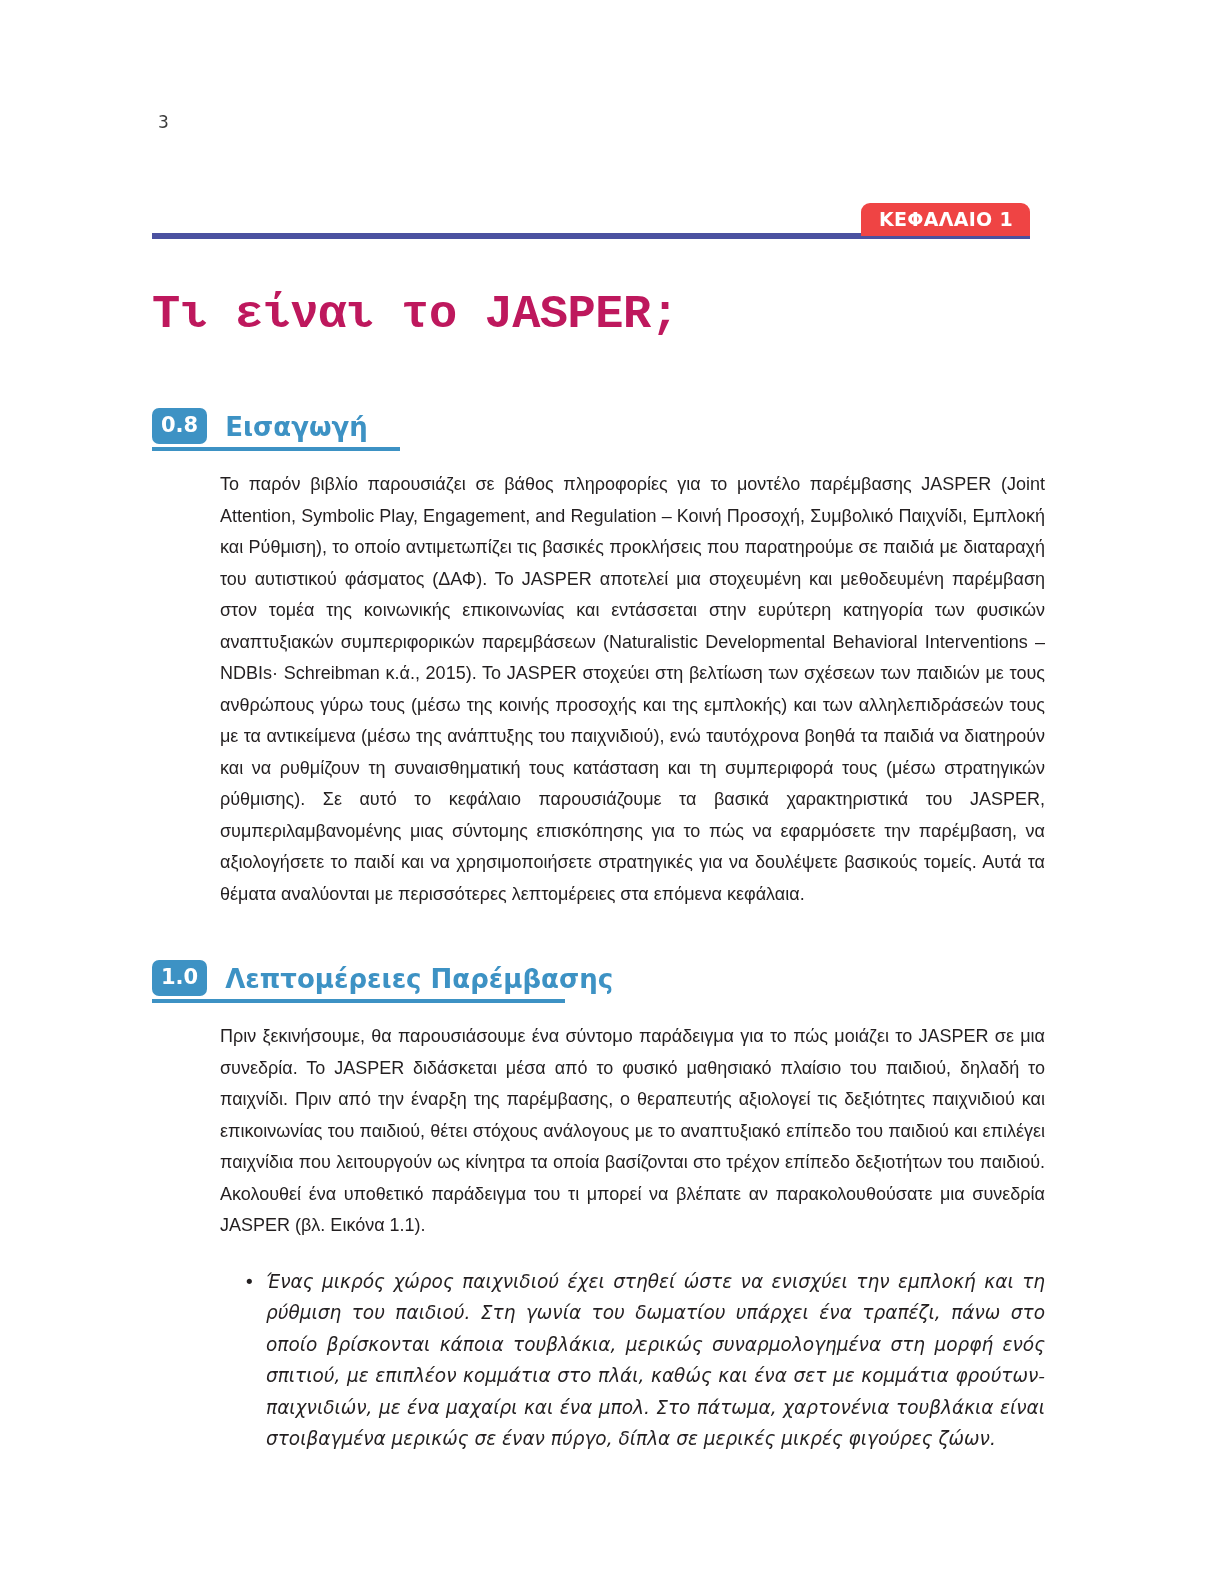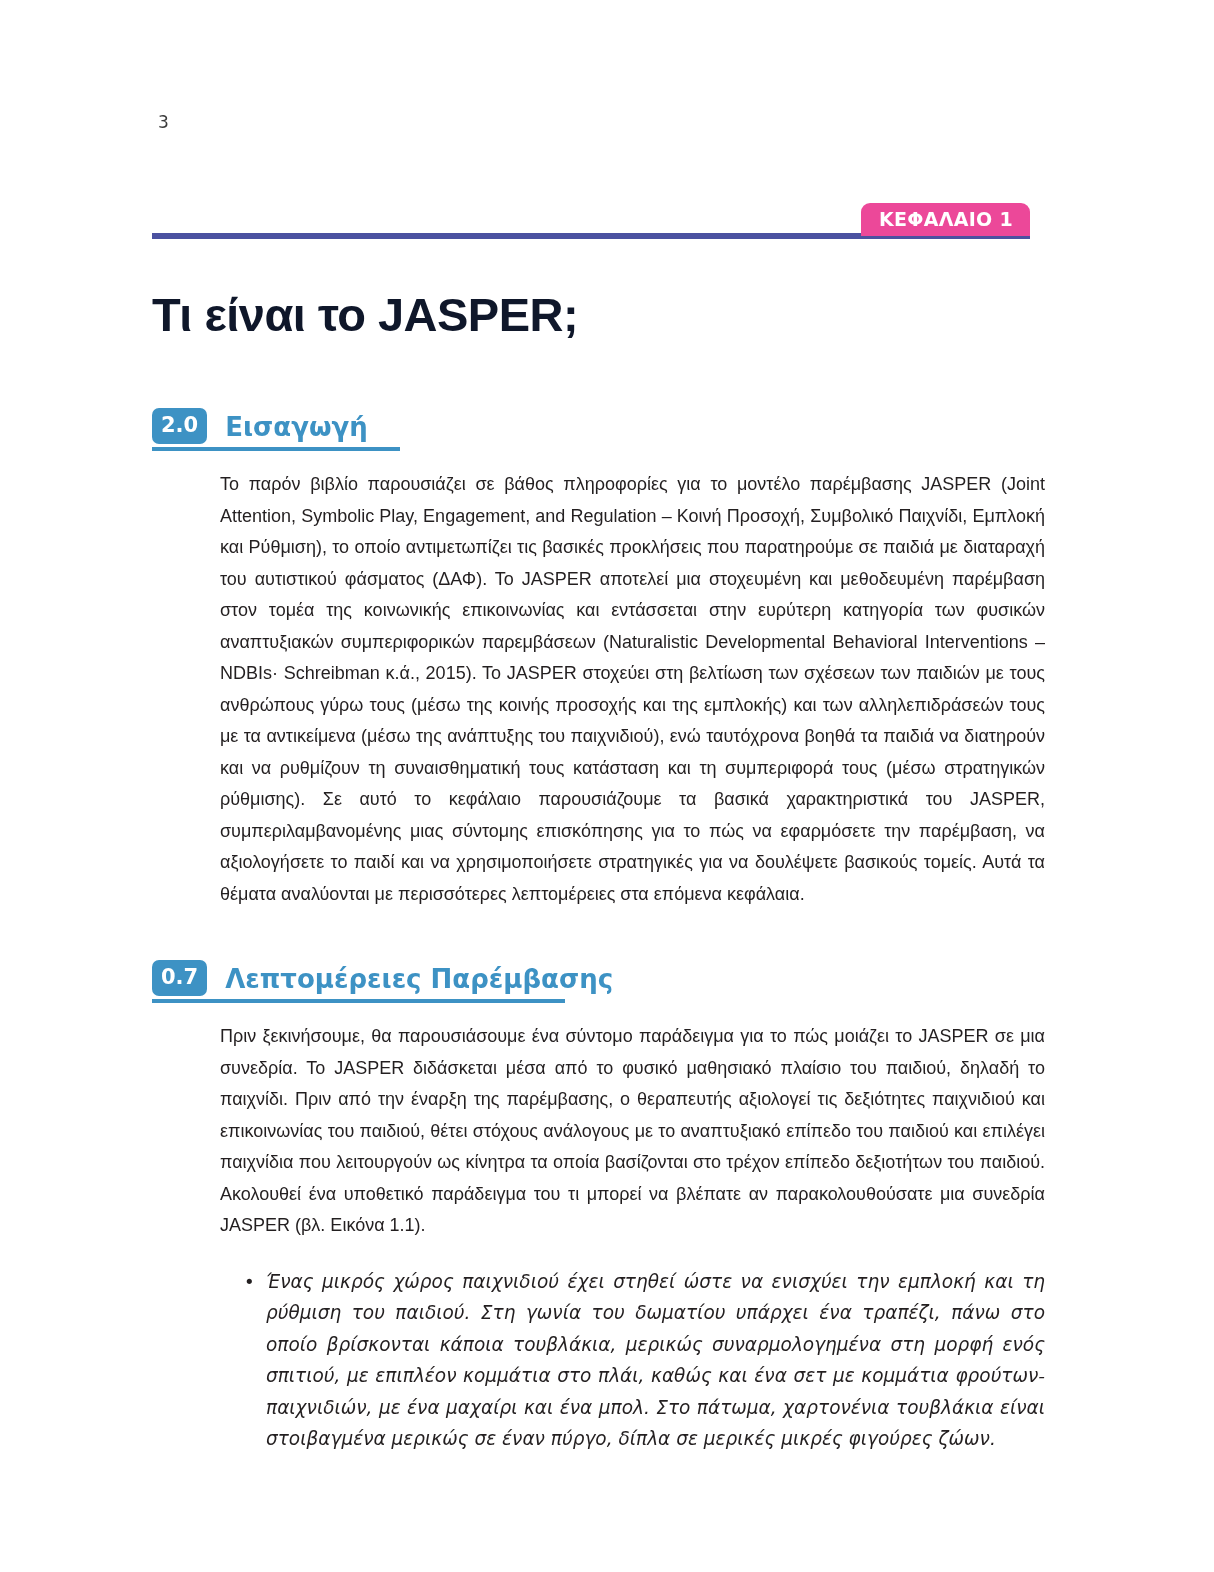--- a/index.html
+++ b/index.html
@@ -39,21 +39,21 @@
     left: 152px;
     top: 203px;
     width: 878px;
     height: 36px;
   }
   .chapter-badge {
     position: absolute;
     right: 0;
     top: 0;
     height: 33px;
-    background: #ec4899;
+    background: #ef4444;
     border-radius: 9px 9px 0 0;
     padding: 0 17px 0 18px;
     display: flex;
     align-items: center;
     justify-content: center;
     box-sizing: border-box;
   }
   .chapter-badge span {
     color: #ffffff;
     font-family: "DejaVu Sans", sans-serif;
@@ -70,25 +70,25 @@
     width: 878px;
     height: 6px;
     background: #4b51a0;
   }
 
   
   .chapter-title {
     position: absolute;
     left: 152px;
     top: 258px;
-    font-family: Liberation Sans, sans-serif;
+    font-family: Liberation Mono, monospace;
     font-weight: bold;
     font-size: 47px;
     line-height: 1.1;
-    color: #0f172a;
+    color: #be185d;
     letter-spacing: -0.5px;
     white-space: nowrap;
   }
 
   
   .content {
     position: absolute;
     left: 152px;
     top: 404px;
     width: 893px;
@@ -187,33 +187,33 @@
       <span>ΚΕΦΑΛΑΙΟ 1</span>
     </div>
   </div>
 
   <h1 class="chapter-title">Τι είναι το JASPER;</h1>
 
   <div class="content">
 
     <div class="section-heading">
       <div class="row">
-        <span class="sec-num">2.0</span>
+        <span class="sec-num">0.8</span>
         <span class="sec-title">Εισαγωγή</span>
       </div>
       <div class="sec-underline u-w1"></div>
     </div>
 
     <p class="body">Το παρόν βιβλίο παρουσιάζει σε βάθος πληροφορίες για το μοντέλο παρέμβασης JASPER (Joint Attention, Symbolic Play, Engagement, and Regulation – Κοινή Προσοχή, Συμβολικό Παιχνίδι, Εμπλοκή και Ρύθμιση), το οποίο αντιμετωπίζει τις βασικές προκλήσεις που παρατηρούμε σε παιδιά με διαταραχή του αυτιστικού φάσματος (ΔΑΦ). Το JASPER αποτελεί μια στοχευμένη και μεθοδευμένη παρέμβαση στον τομέα της κοινωνικής επικοινωνίας και εντάσσεται στην ευρύτερη κατηγορία των φυσικών αναπτυξιακών συμπεριφορικών παρεμβάσεων (Naturalistic Developmental Behavioral Interventions – NDBIs· Schreibman κ.ά., 2015). Το JASPER στοχεύει στη βελτίωση των σχέσεων των παιδιών με τους ανθρώπους γύρω τους (μέσω της κοινής προσοχής και της εμπλοκής) και των αλληλεπιδράσεών τους με τα αντικείμενα (μέσω της ανάπτυξης του παιχνιδιού), ενώ ταυτόχρονα βοηθά τα παιδιά να διατηρούν και να ρυθμίζουν τη συναισθηματική τους κατάσταση και τη συμπεριφορά τους (μέσω στρατηγικών ρύθμισης). Σε αυτό το κεφάλαιο παρουσιάζουμε τα βασικά χαρακτηριστικά του JASPER, συμπεριλαμβανομένης μιας σύντομης επισκόπησης για το πώς να εφαρμόσετε την παρέμβαση, να αξιολογήσετε το παιδί και να χρησιμοποιήσετε στρατηγικές για να δουλέψετε βασικούς τομείς. Αυτά τα θέματα αναλύονται με περισσότερες λεπτομέρειες στα επόμενα κεφάλαια.</p>
 
     <div class="block-gap-a"></div>
 
     <div class="section-heading">
       <div class="row">
-        <span class="sec-num">0.7</span>
+        <span class="sec-num">1.0</span>
         <span class="sec-title">Λεπτομέρειες Παρέμβασης</span>
       </div>
       <div class="sec-underline u-w2"></div>
     </div>
 
     <p class="body">Πριν ξεκινήσουμε, θα παρουσιάσουμε ένα σύντομο παράδειγμα για το πώς μοιάζει το JASPER σε μια συνεδρία. Το JASPER διδάσκεται μέσα από το φυσικό μαθησιακό πλαίσιο του παιδιού, δηλαδή το παιχνίδι. Πριν από την έναρξη της παρέμβασης, ο θεραπευτής αξιολογεί τις δεξιότητες παιχνιδιού και επικοινωνίας του παιδιού, θέτει στόχους ανάλογους με το αναπτυξιακό επίπεδο του παιδιού και επιλέγει παιχνίδια που λειτουργούν ως κίνητρα τα οποία βασίζονται στο τρέχον επίπεδο δεξιοτήτων του παιδιού. Ακολουθεί ένα υποθετικό παράδειγμα του τι μπορεί να βλέπατε αν παρακολουθούσατε μια συνεδρία JASPER (βλ. Εικόνα 1.1).</p>
 
     <ul class="bullets">
       <li>Ένας μικρός χώρος παιχνιδιού έχει στηθεί ώστε να ενισχύει την εμπλοκή και τη ρύθμιση του παιδιού. Στη γωνία του δωματίου υπάρχει ένα τραπέζι, πάνω στο οποίο βρίσκονται κάποια τουβλάκια, μερικώς συναρμολογημένα στη μορφή ενός σπιτιού, με επιπλέον κομμάτια στο πλάι, καθώς και ένα σετ με κομμάτια φρούτων-παιχνιδιών, με ένα μαχαίρι και ένα μπολ. Στο πάτωμα, χαρτονένια τουβλάκια είναι στοιβαγμένα μερικώς σε έναν πύργο, δίπλα σε μερικές μικρές φιγούρες ζώων.</li>
     </ul>

